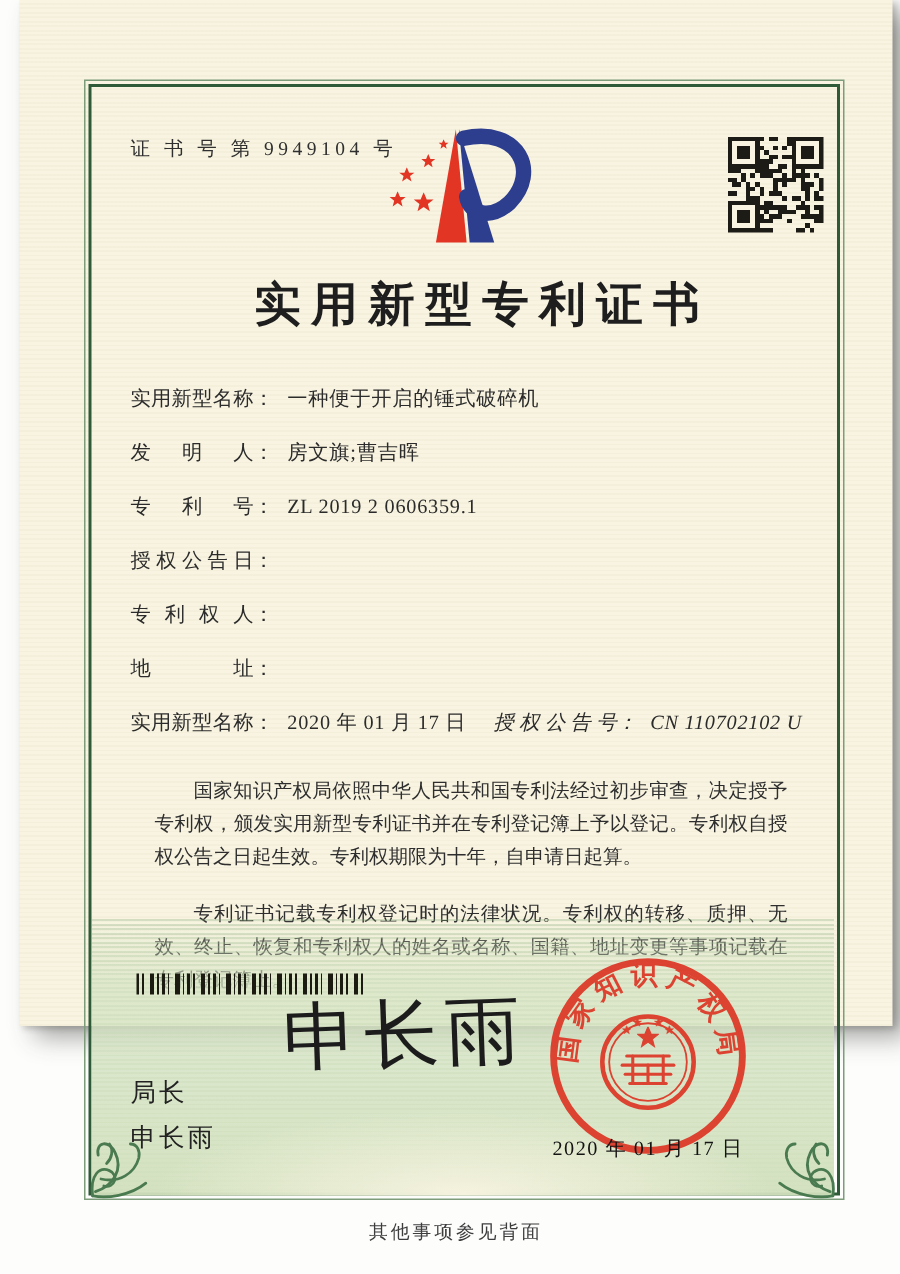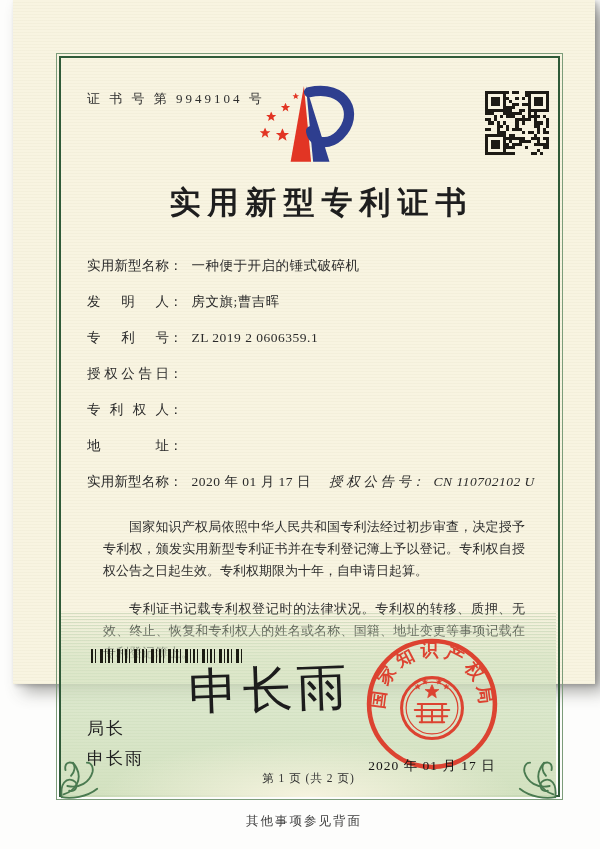--- a/index.html
+++ b/index.html
@@ -369,16 +369,15 @@
   </div>
   <div class="seal-date">2020 年 01 月 17 日</div>
 
   <div class="director">
     <div>局长</div>
     <div>申长雨</div>
   </div>
 
   <div class="signature">申长雨</div>
 
-  <div class="page-num">第 1 页 (共 2 页)</div>
   <div class="back-note">其他事项参见背面</div>
 
 </div>
 
 </body></html>

